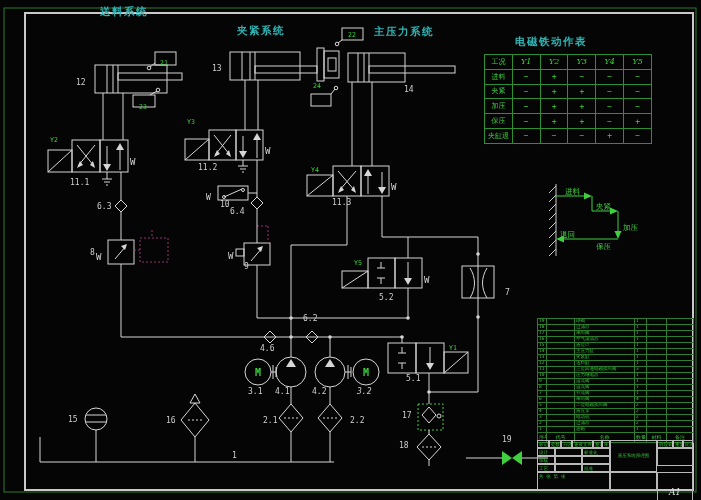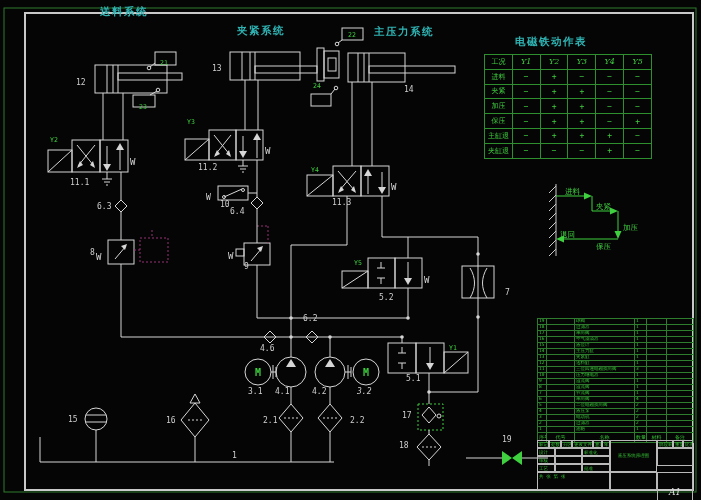--- a/index.html
+++ b/index.html
@@ -444,28 +444,20 @@
     </tr>
         <tr>
       <td class="rl">保压</td>
       <td>−</td>
       <td>+</td>
       <td>+</td>
       <td>−</td>
       <td>+</td>
     </tr>
         <tr>
-      <td class="rl">主缸退</td>
-      <td>−</td>
-      <td>+</td>
-      <td>+</td>
-      <td>+</td>
-      <td>−</td>
-    </tr>
-        <tr>
       <td class="rl">夹缸退</td>
       <td>−</td>
       <td>−</td>
       <td>−</td>
       <td>+</td>
       <td>−</td>
     </tr>
       </tbody>
 </table>
 

